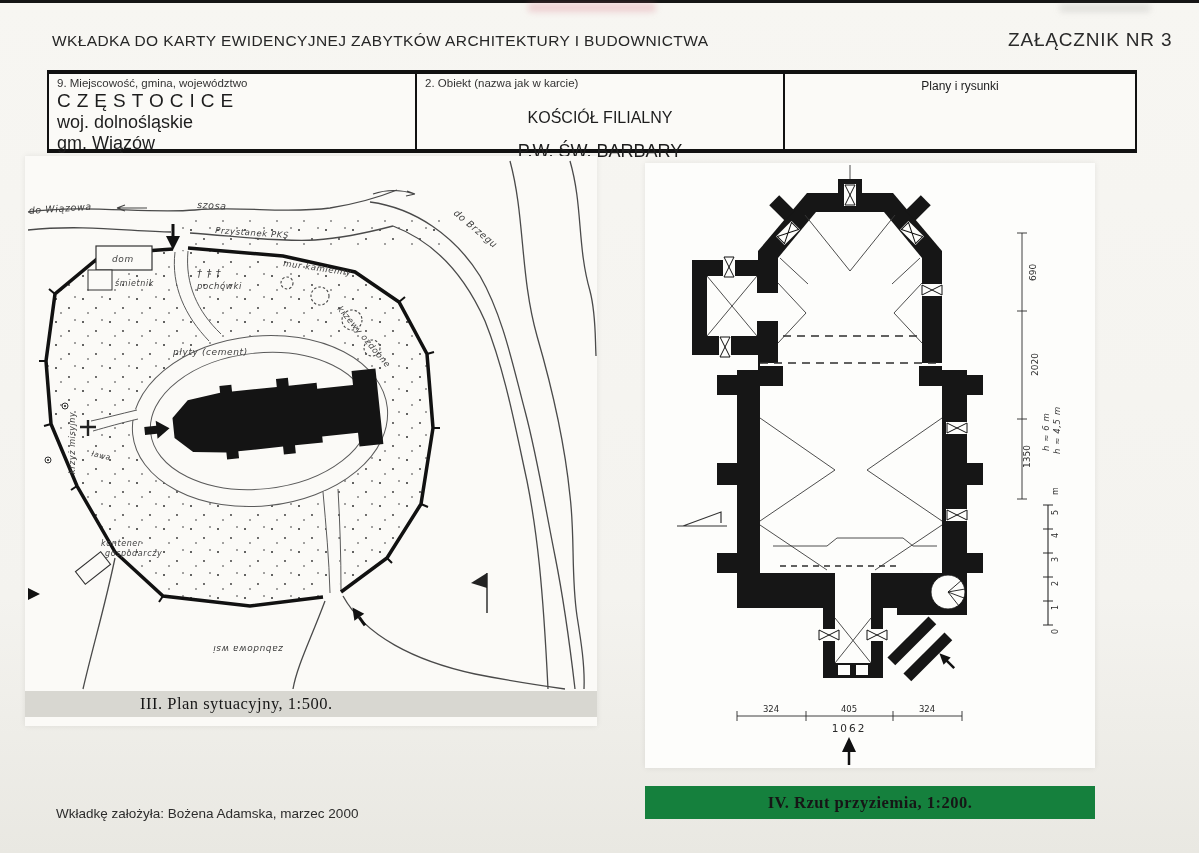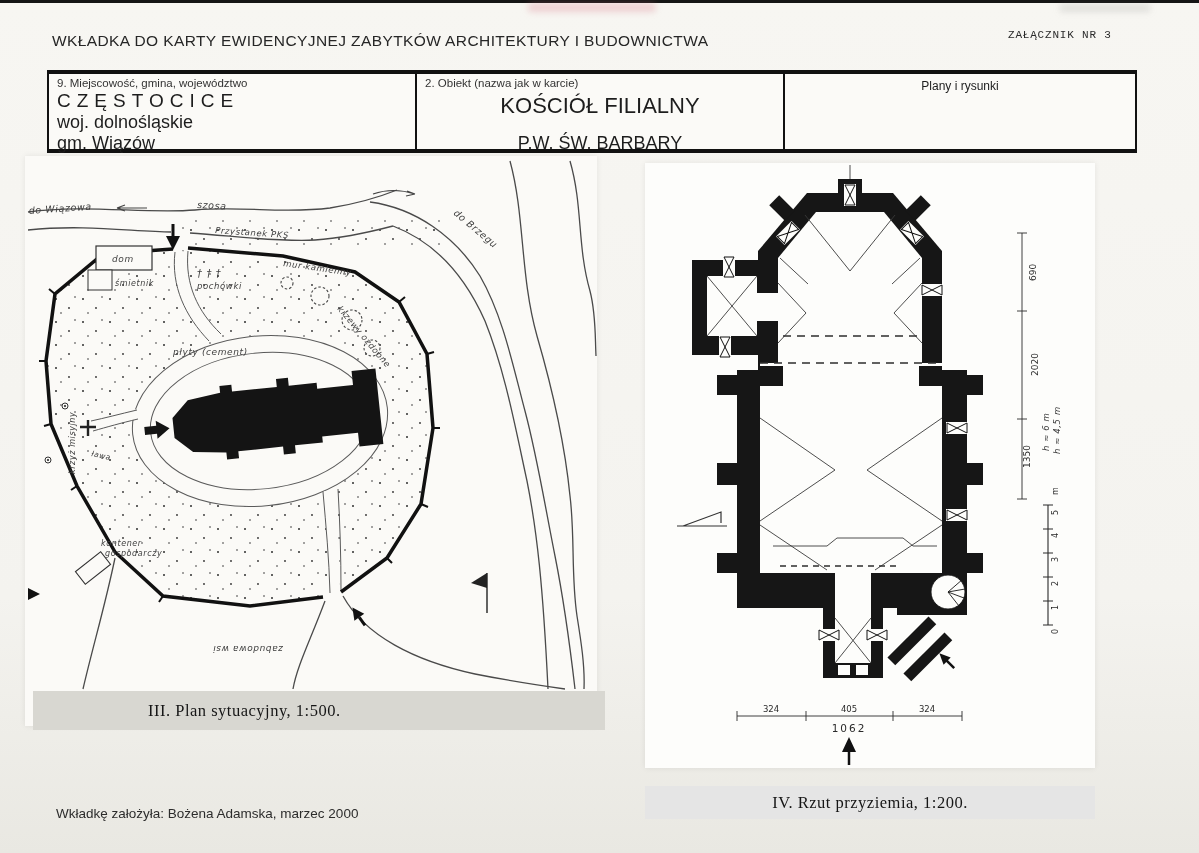--- a/index.html
+++ b/index.html
@@ -7,43 +7,43 @@
     width:1199px;height:853px;position:relative;overflow:hidden;
     background:linear-gradient(180deg,#f7f6f2 0%,#f4f3ef 70%,#e9e8e2 100%);
     font-family:"Liberation Sans",sans-serif;color:#222;
   }
   .topstrip{position:absolute;top:0;left:0;width:1199px;height:3px;background:#151515;}
   .smudge-pink{position:absolute;top:3px;left:528px;width:128px;height:9px;
     background:rgba(216,110,130,.28);filter:blur(3px);border-radius:4px;}
   .smudge-gray{position:absolute;top:4px;left:1060px;width:90px;height:8px;
     background:rgba(120,120,120,.18);filter:blur(3px);}
   .hdr-title{position:absolute;left:52px;top:32px;font-size:15.5px;letter-spacing:.4px;color:#262626;}
-  .hdr-att{position:absolute;left:1008px;top:29px;font-size:11px;letter-spacing:.8px;color:#2a2a2a;font-family:Liberation Mono, monospace;}
+  .hdr-att{position:absolute;left:1008px;top:29px;font-size:19px;letter-spacing:.8px;color:#2a2a2a;}
   .formtbl{position:absolute;left:47px;top:70px;width:1086px;height:75px;
     border-top:4px solid #111;border-bottom:4px solid #111;border-left:2px solid #111;border-right:2px solid #111;
     display:flex;background:#fbfaf7;}
   .cell{position:relative;height:100%;box-sizing:border-box;padding:3px 8px 0 8px;}
   .c1{width:368px;border-right:2px solid #111;}
   .c2{width:368px;border-right:2px solid #111;text-align:center;}
   .c3{flex:1;text-align:center;}
   .flabel{font-size:11.5px;color:#333;text-align:left;}
   .bigcaps{font-size:19px;letter-spacing:6px;color:#1d1d1d;margin-top:1px;}
   .val{font-size:18px;color:#1d1d1d;line-height:21px;}
-  .objline{font-size:22px;color:#1d1d1d;margin-top:4px;}
+  .objline{font-size:16px;color:#1d1d1d;margin-top:20px;}
   .objline2{font-size:18px;color:#1d1d1d;margin-top:14px;}
   .contval{font-size:12px;color:#1d1d1d;margin-top:2px;}
   .sheet-left{position:absolute;left:25px;top:156px;width:572px;height:570px;
     background:#fbfaf7;box-shadow:0 0 6px rgba(0,0,0,.08);}
   .sheet-right{position:absolute;left:645px;top:163px;width:450px;height:605px;
     background:#fdfdfb;box-shadow:0 0 6px rgba(0,0,0,.08);}
-  .capband-left{position:absolute;left:8px;top:535px;width:572px;height:39px;background:#d8d7d1;
+  .capband-left{position:absolute;left:0;top:535px;width:572px;height:26px;background:#d8d7d1;
     display:flex;align-items:center;}
   .capband-left .cap{margin-left:115px;}
-  .capband-right{position:absolute;left:645px;top:786px;width:450px;height:33px;background:#e5e5e5;
-    display:flex;align-items:center;justify-content:center;}
+  .capband-right{position:absolute;left:645px;top:786px;width:450px;height:33px;background:#15803d;
+    display:flex;align-items:center;justify-content:center;font-weight:bold;}
   .cap{font-family:"Liberation Serif",serif;font-size:16.5px;color:#161616;letter-spacing:.5px;}
   .footer{position:absolute;left:56px;top:806px;font-size:13.5px;color:#2c2c2c;}
   svg{display:block;}
   .hand{font-family:"DejaVu Sans",sans-serif;font-style:italic;fill:#3e3e3e;letter-spacing:.6px;}
   .dim{font-family:"DejaVu Sans",sans-serif;fill:#2a2a2a;}
 </style>
 </head>
 <body>
 
 <div class="topstrip"></div>

